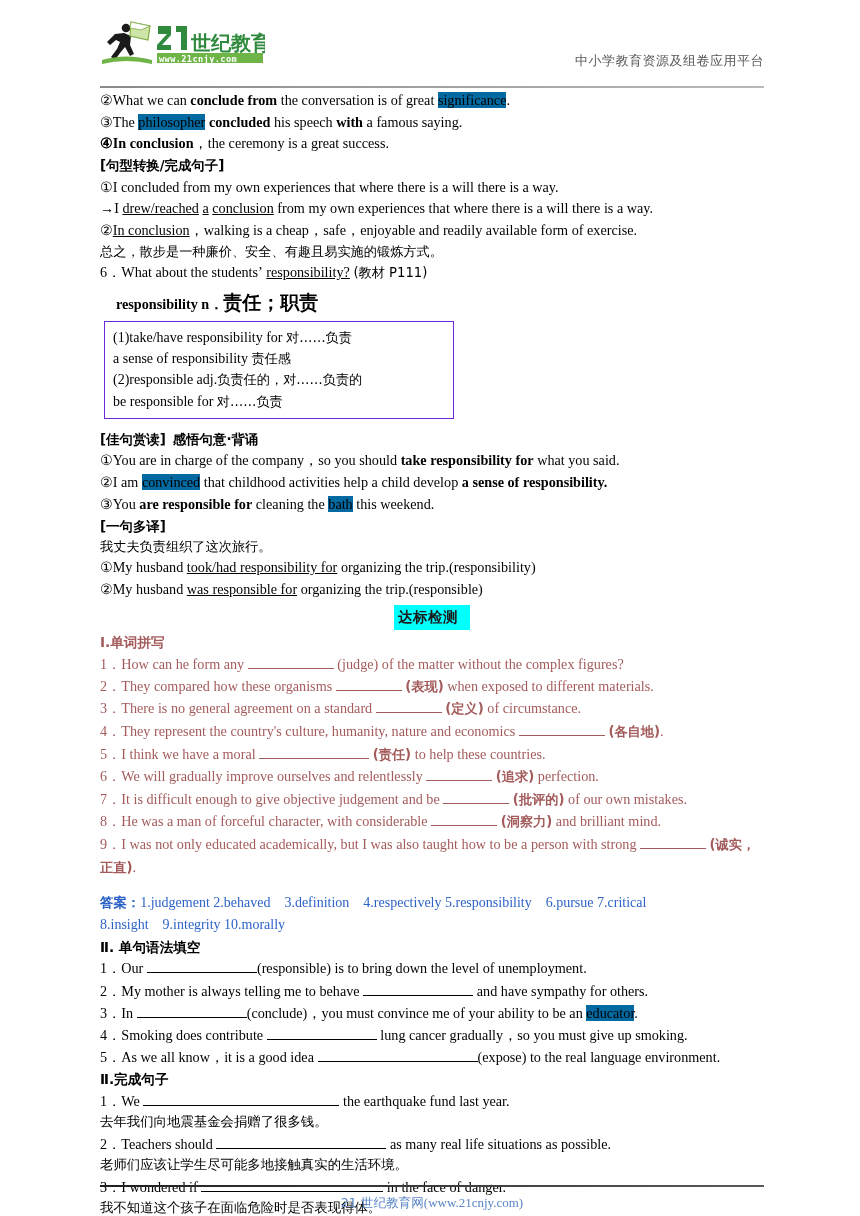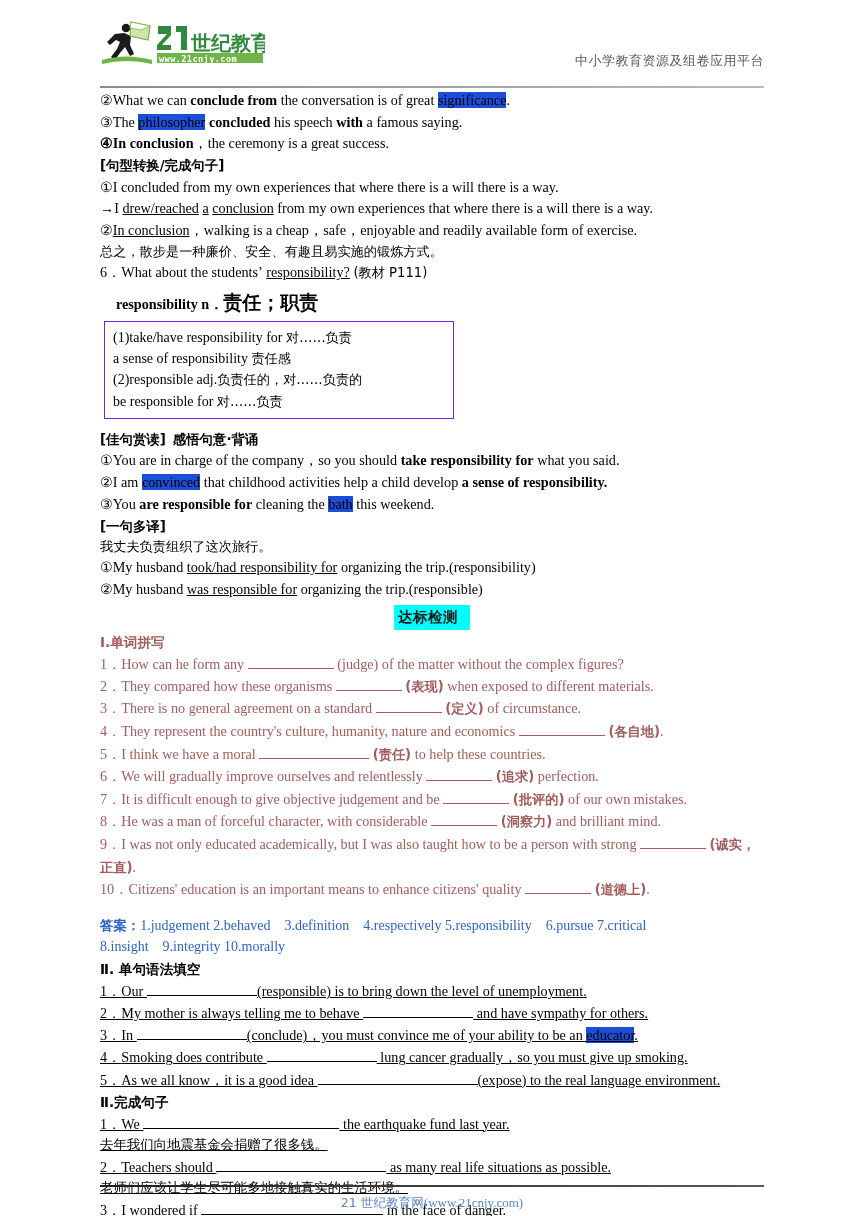--- a/index.html
+++ b/index.html
@@ -46,21 +46,21 @@
 
   
   .content {
     margin: 0 96px 0 100px;
     font-size: 14.2px;
     line-height: 1.53;
   }
   .ln { white-space: nowrap; }
   b, .b { font-weight: bold; }
   .u { text-decoration: underline; }
-  .hl-grey { background: #1d4ed8; }
+  .hl-grey { background: #0369a1; }
   .cn { font-family: "DejaVu Sans","Liberation Sans", sans-serif; font-size: 13.2px; }
   .cn-b { font-family: "DejaVu Sans","Liberation Sans", sans-serif; font-weight: bold; font-size: 19px; }
 
   
   .sec-label { font-size: 14px; }
   .sec-label .cnlbl {
     font-family: "DejaVu Sans","Liberation Sans", sans-serif;
     font-size: 13.4px;
     font-weight: bold;
   }
@@ -132,21 +132,21 @@
   }
 
   
   .gsec-head {
     font-family: "DejaVu Sans","Liberation Sans", sans-serif;
     font-weight: bold;
     font-size: 13.6px;
     color: #000;
     margin-top: 1px;
   }
-  .g-item { font-size: 14.2px; line-height: 1.56; text-decoration: underline; }
+  .g-item { font-size: 14.2px; line-height: 1.56; }
   .g-cn { font-family: "DejaVu Sans","Liberation Sans", sans-serif; font-size: 13.4px; }
 
   
   .footer {
     position: absolute;
     left: 100px; right: 96px;
     bottom: 22px;
   }
   .footer-rule {
     height: 2px;
@@ -298,23 +298,20 @@
     </div>
     <div class="ex-item">
       <span>7．</span><span>It is difficult enough to give objective judgement and be </span><span class="blank bl-m"></span> <span class="cnq">(批评的)</span><span> of our own mistakes.</span>
     </div>
     <div class="ex-item">
       <span>8．</span><span>He was a man of forceful character, with considerable </span><span class="blank bl-m"></span> <span class="cnq">(洞察力)</span><span> and brilliant mind.</span>
     </div>
     <div class="ex-item">
       <span>9．</span><span>I was not only educated academically, but I was also taught how to be a person with strong </span><span class="blank bl-m"></span> <span class="cnq">(诚实，正直)</span><span>.</span>
     </div>
-    <div class="ex-item">
-      <span>10．</span><span>Citizens' education is an important means to enhance citizens' quality </span><span class="blank bl-m"></span> <span class="cnq">(道德上)</span><span>.</span>
-    </div>
 
     
     <div class="answers">
       <div>
         <span class="cnlbl">答案：</span><span>1.judgement 2.behaved　3.definition　4.respectively 5.responsibility　6.pursue 7.critical</span>
       </div>
       <div>8.insight　9.integrity 10.morally</div>
     </div>
 
     

